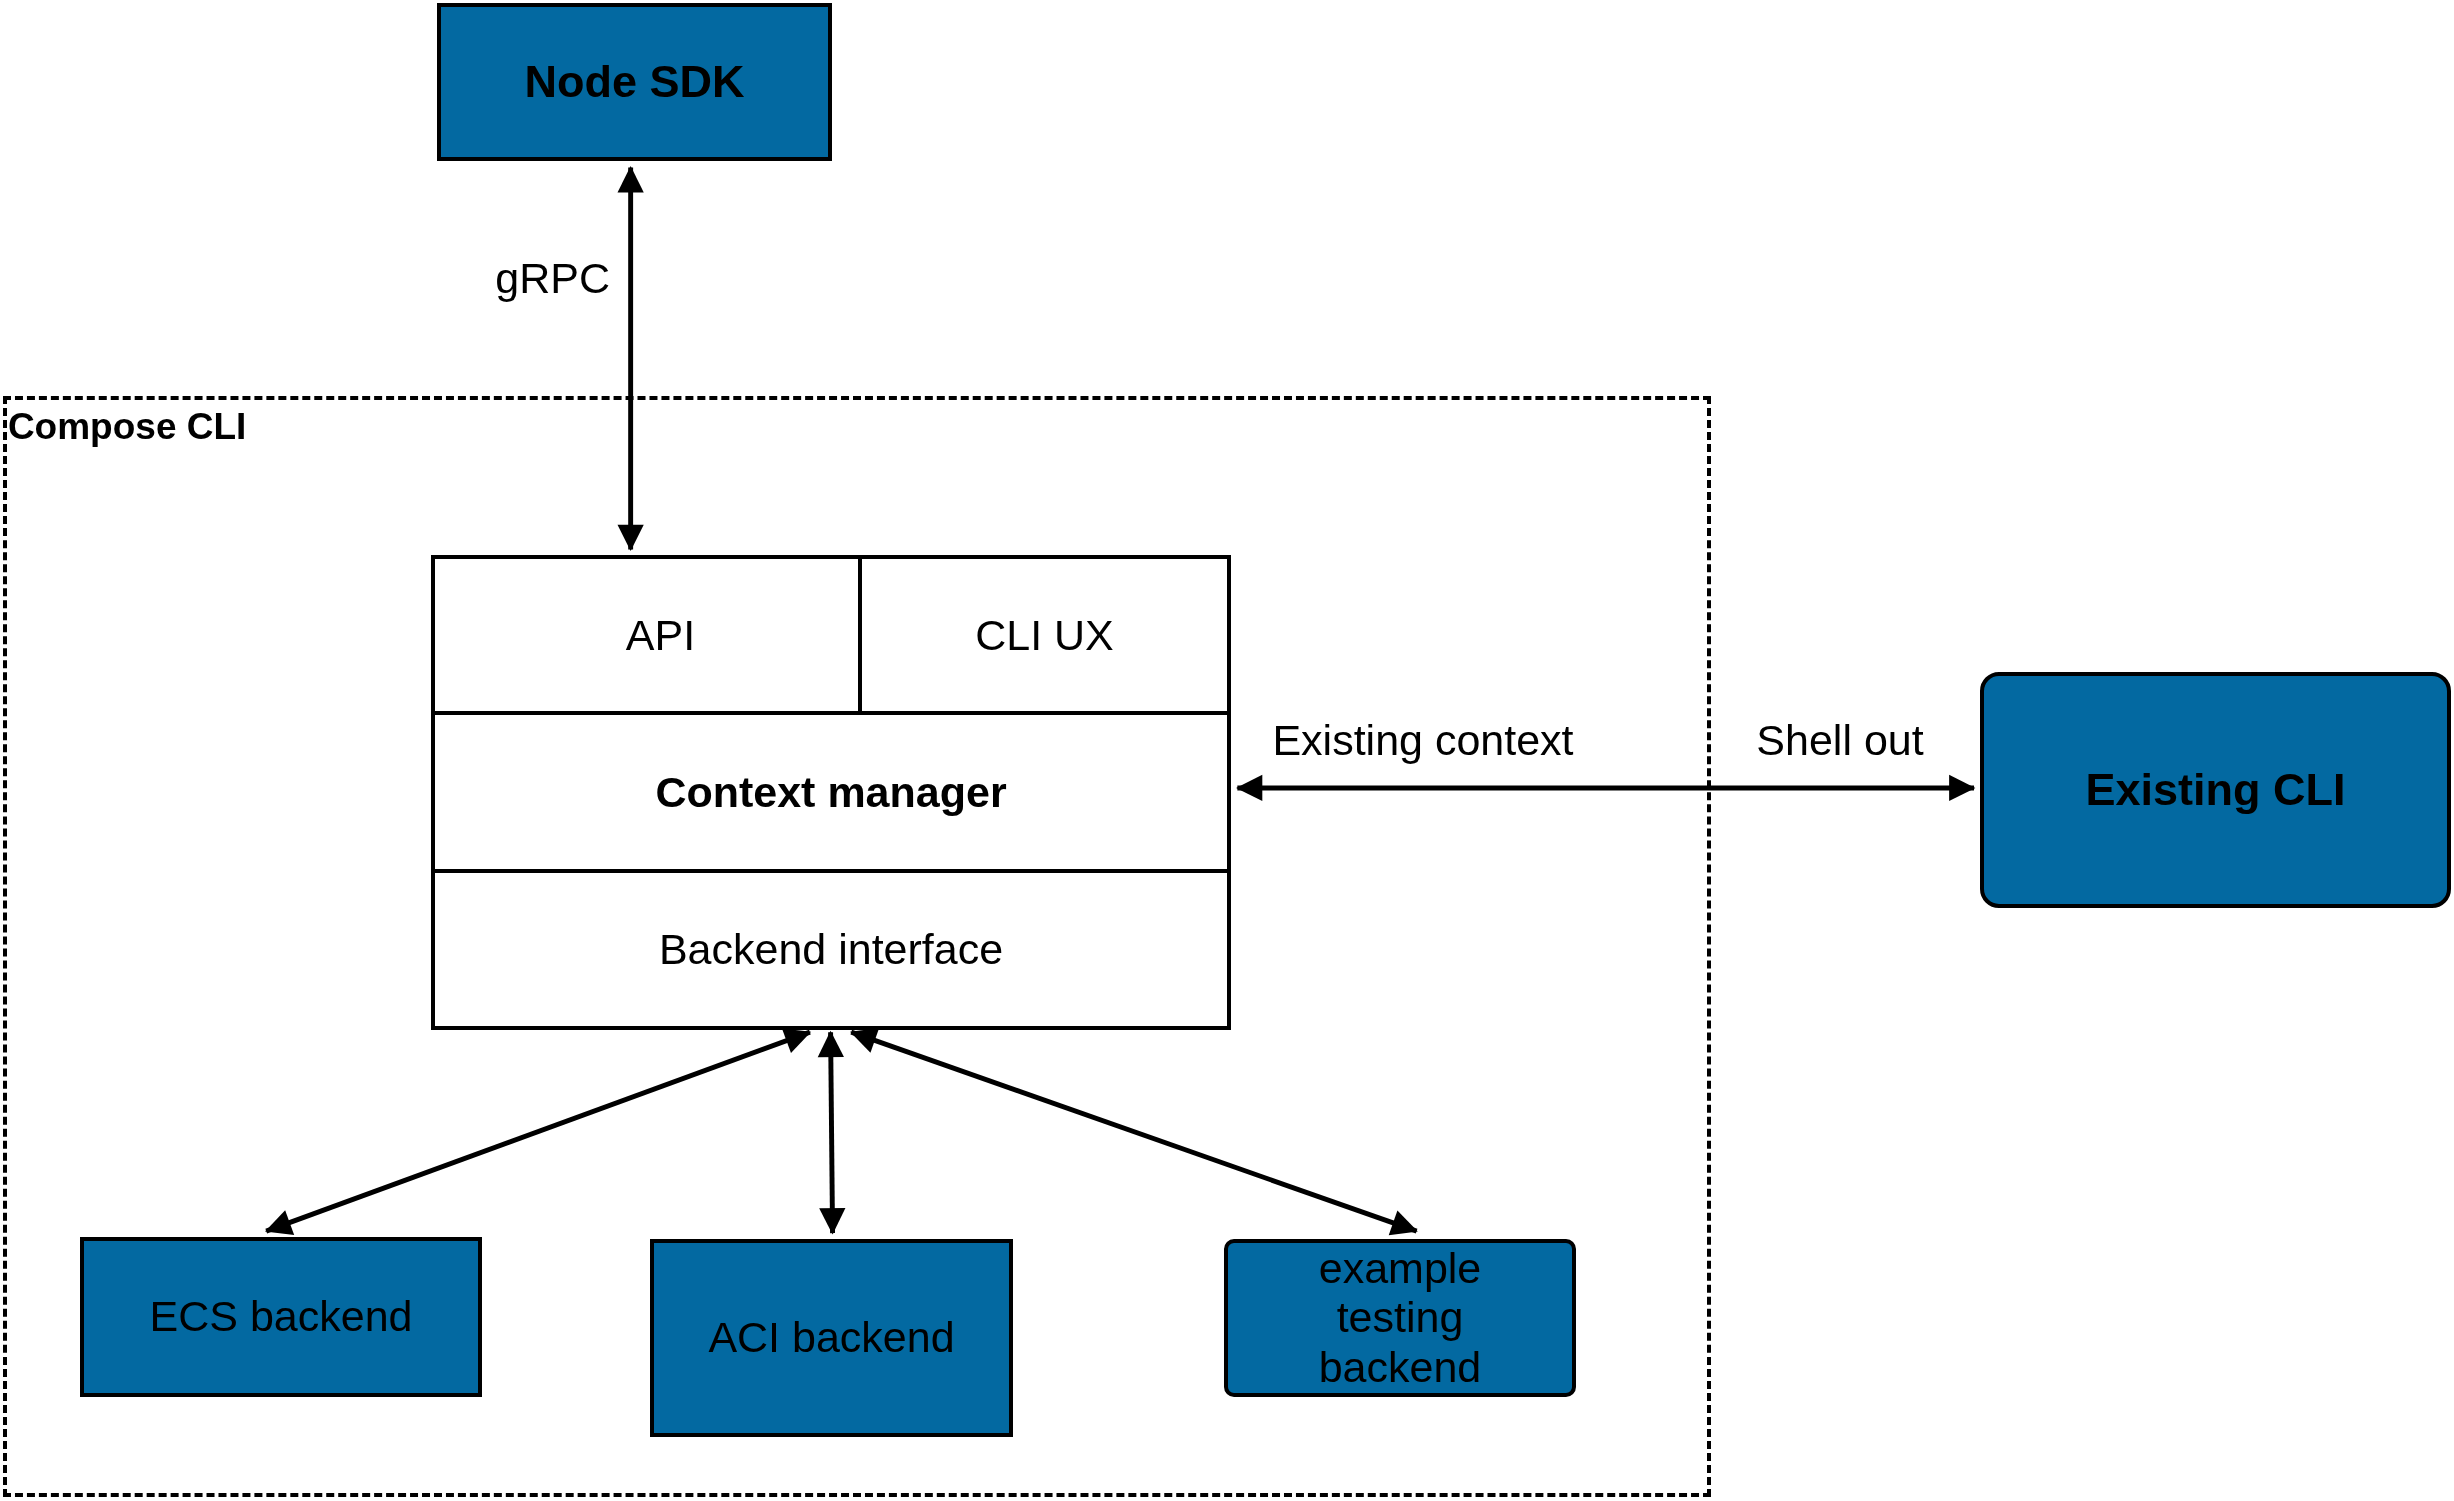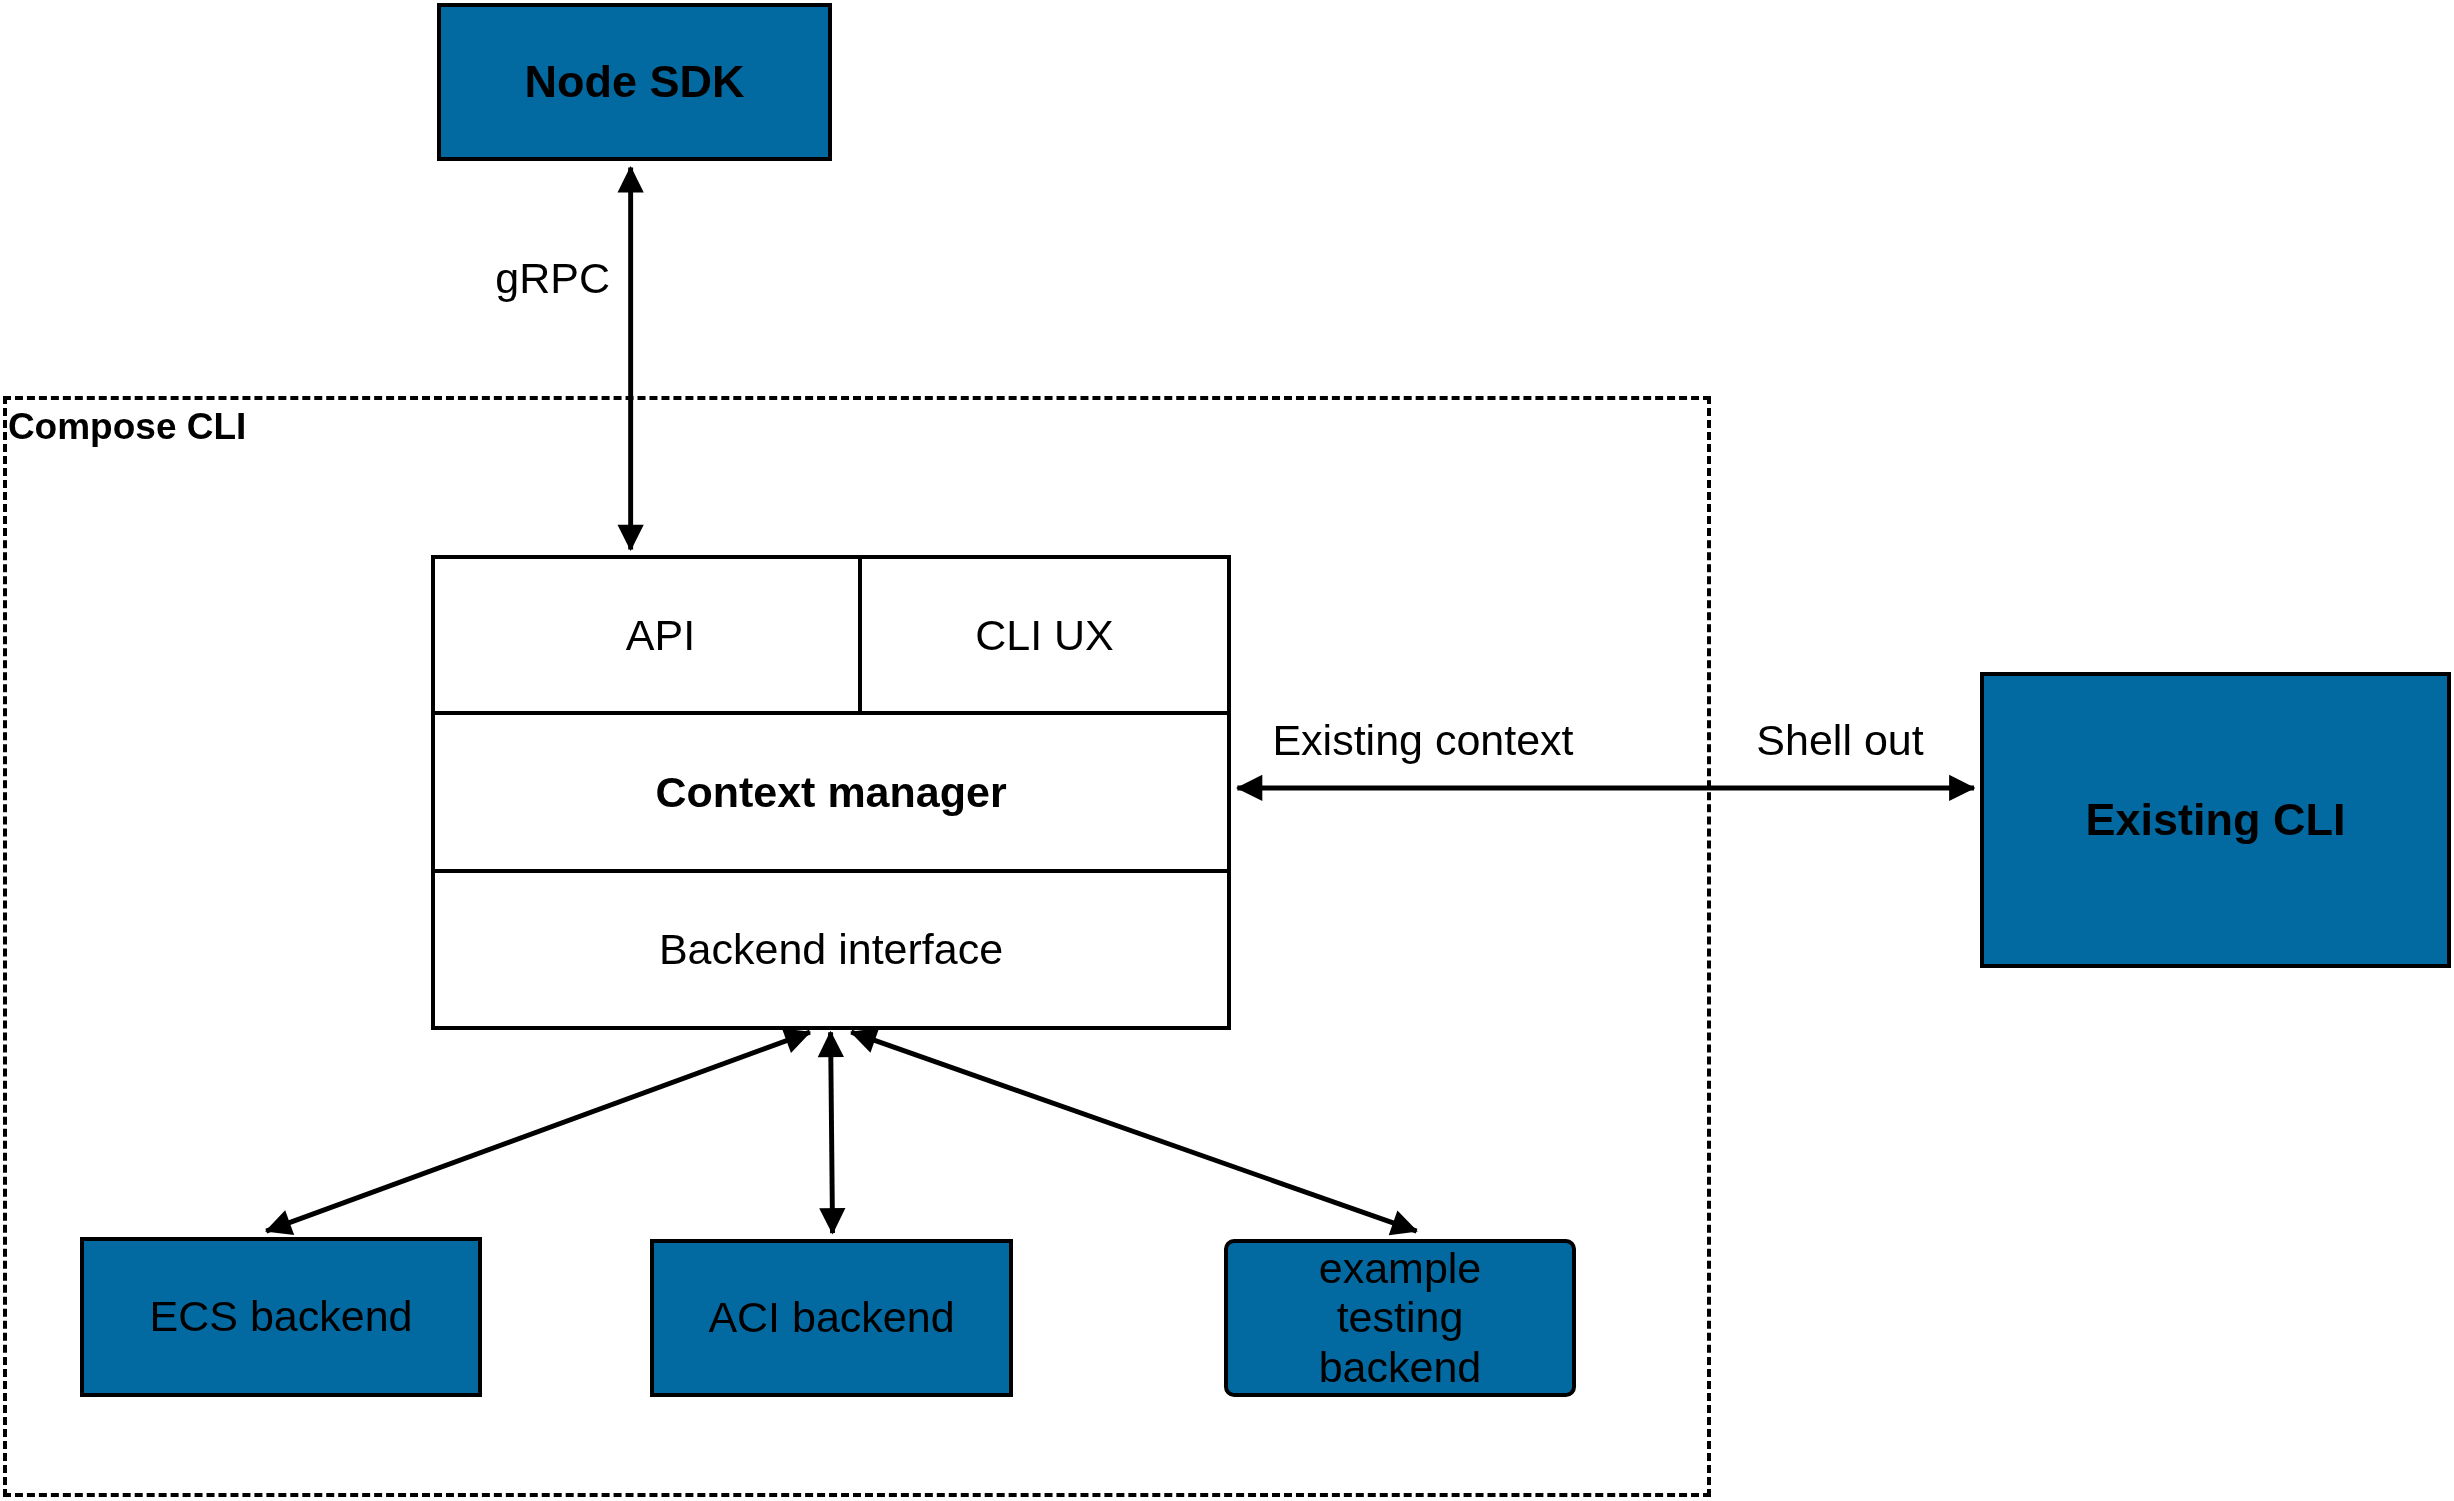--- a/index.html
+++ b/index.html
@@ -114,28 +114,28 @@
       </div>
     </div>
     <div class="row-mid">
       <span>Context manager</span>
     </div>
     <div class="row-bottom">
       <span>Backend interface</span>
     </div>
   </div>
 
-  <div class="box bold" style="left:1980px; top:672px; width:471px; height:296px;">
+  <div class="box bold" style="left:1980px; top:672px; width:471px; height:236px;border-radius:19px;">
     <span>Existing CLI</span>
   </div>
 
   <div class="box" style="left:80px; top:1237px; width:402px; height:160px;">
     <span>ECS backend</span>
   </div>
-  <div class="box" style="left:650px; top:1239px; width:363px; height:158px;">
+  <div class="box" style="left:650px; top:1239px; width:363px; height:198px;">
     <span>ACI backend</span>
   </div>
   <div class="box" style="left:1224px; top:1239px; width:352px; height:158px; padding:0 29.6px;border-radius:10px;">
     <span>example testing backend</span>
   </div>
 
   <div class="edge-label" style="left:364px; top:254px; width:246px; text-align:right;">gRPC</div>
   <div class="edge-label" style="left:1226px; top:716px; width:394px; text-align:center;">Existing context</div>
   <div class="edge-label" style="left:1692px; top:716px; width:296px; text-align:center;">Shell out</div>
 

